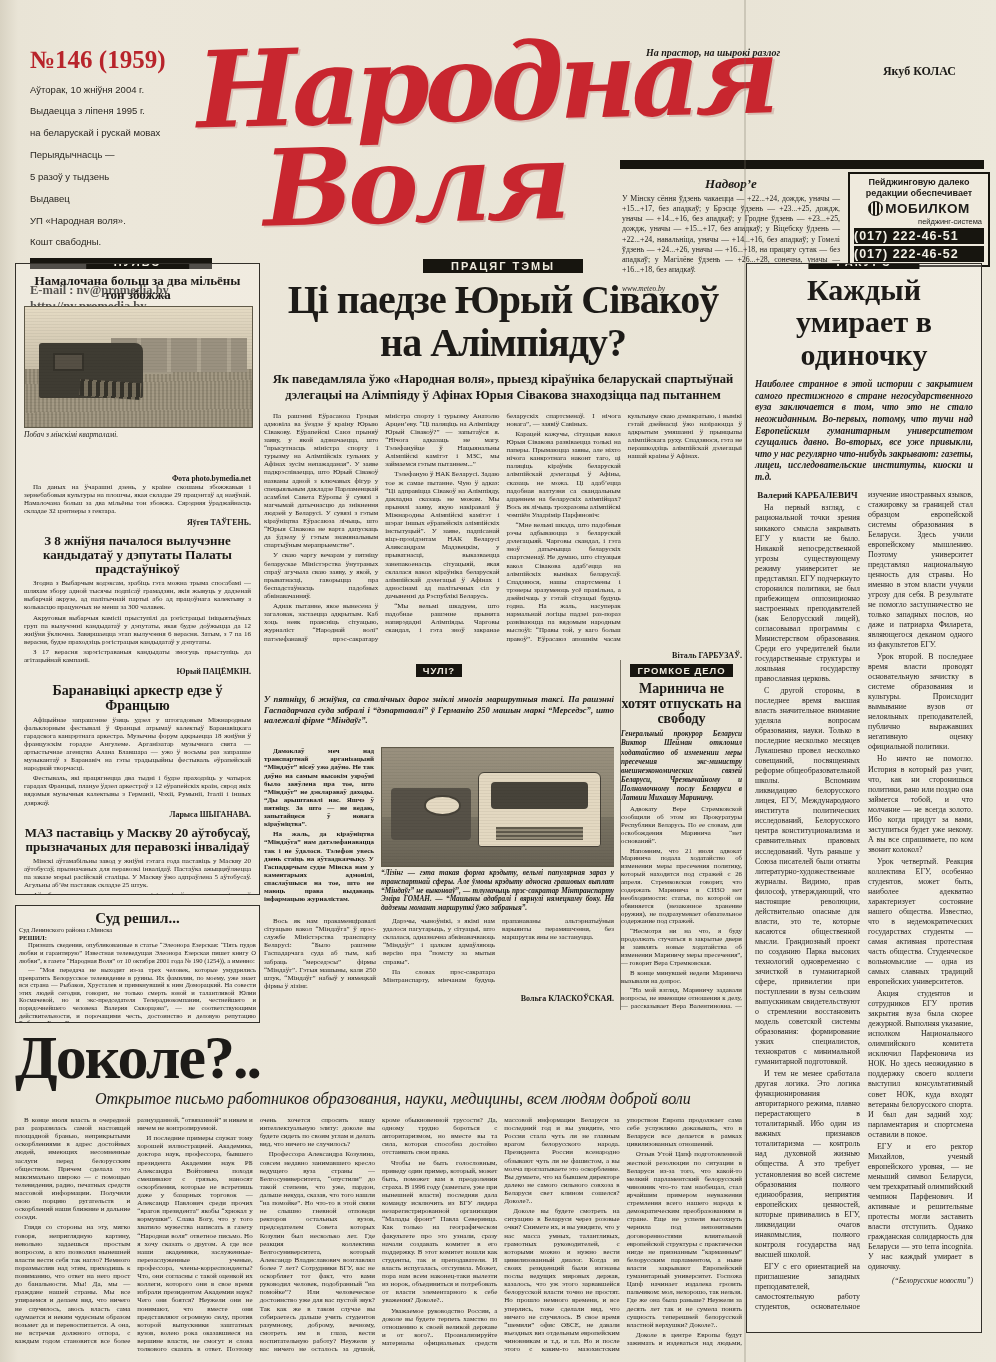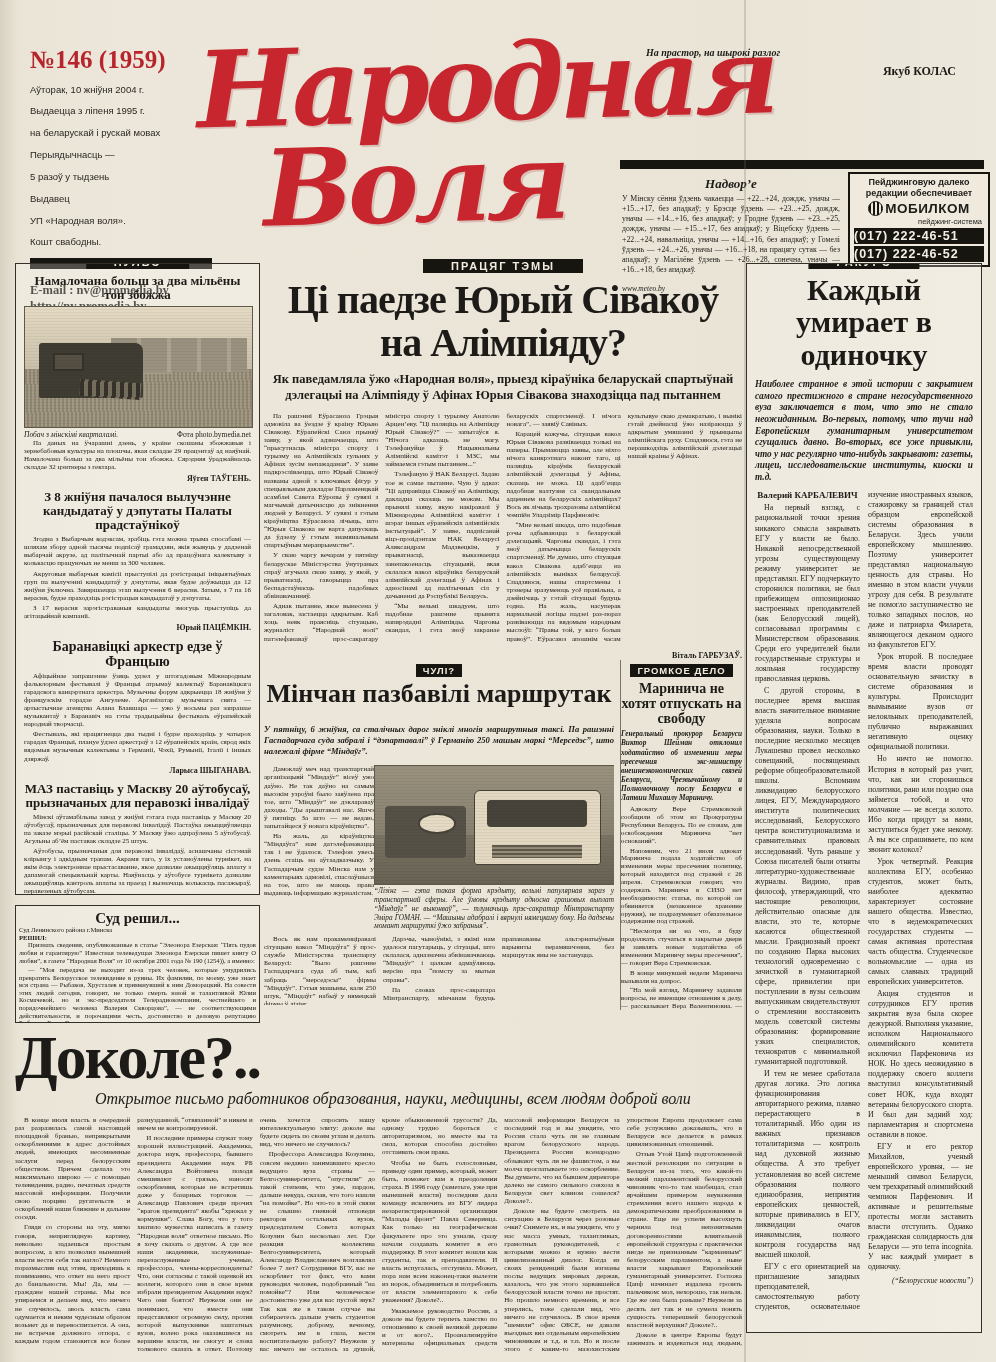--- a/index.html
+++ b/index.html
@@ -36,21 +36,21 @@
   .kicker-c{position:absolute;top:-9px;left:50%;transform:translateX(-50%);}
   
   .h-c{font-weight:bold;text-align:center;line-height:1.08;}
   .body{font-size:7px;line-height:1.16;text-align:justify;}
   .body p,.plist p{margin:0 0 2px;text-indent:9px;}
   .sign{font-weight:bold;font-size:8px;text-align:right;margin-top:3px;}
   .lead{font-style:italic;font-weight:bold;text-align:justify;line-height:1.25;}
   .endnote{font-style:italic;text-align:right;font-size:7.5px;margin-top:4px;}
   .capline{display:flex;justify-content:space-between;font-size:7.5px;margin-top:2px;}
   .cap-i{font-style:italic;}
-  .cap-b{font-weight:normal;}
+  .cap-b{font-weight:bold;margin-top:44px;}
   
   .photo{position:relative;overflow:hidden;border:1px solid #55503f;filter:sepia(.25) contrast(.92) brightness(1.02);}
   .ph-sky{position:absolute;left:0;top:0;right:0;height:52%;background:linear-gradient(#d8d4c6,#bdb8a9);}
   .ph-field{position:absolute;left:0;bottom:0;right:0;height:48%;
     background:repeating-linear-gradient(88deg,#98917f 0 2px,#847d6c 2px 4px),#8d8675;}
   .ph-blocks{position:absolute;right:2%;top:26%;width:60%;height:28%;
     background:repeating-linear-gradient(90deg,#8e897c 0 26px,#a19c8e 26px 30px);box-shadow:-70px 6px 0 -4px #999485;}
   .ph-combine{position:absolute;left:6%;top:30%;width:46%;height:46%;background:#35322a;border-radius:3px 8px 2px 2px;}
   .ph-cab{position:absolute;left:14%;top:18%;width:26%;height:26%;background:#4a463c;border:2px solid #2b2820;}
   .ph-reel{position:absolute;left:40%;bottom:2%;width:58%;height:30%;
@@ -210,23 +210,22 @@
         <p>Тэлефаную ў НАК Беларусі. Задаю тое ж самае пытанне. Чую ў адказ: “Ці адправіцца Сівакоў на Алімпіяду, дакладна сказаць не можам. Мы прынялі заяву, якую накіравалі ў Міжнародны Алімпійскі камітэт і шэраг іншых еўрапейскіх алімпійскіх інстытуцый”. У заяве, падпісанай віцэ-прэзідэнтам НАК Беларусі Аляксандрам Мадзвецкім, у прыватнасці, выказваецца занепакоенасць сітуацыяй, якая склалася вакол кіраўніка беларускай алімпійскай дэлегацыі ў Афінах і адносінамі ад палітычных сіл у дачыненні да Рэспублікі Беларусь.</p>
         <p>“Мы вельмі шкадуем, што падобнае рашэнне прынята напярэдадні Алімпіяды. Чарговы скандал, і гэта зноў закранае беларускіх спартсменаў. І нічога новага”, — заявіў Савіных.</p>
         <p>Карацей кажучы, сітуацыя вакол Юрыя Сівакова развіваецца толькі на паперы. Прымаюцца заявы, але ніхто нічога канкрэтнага наконт таго, ці паляціць кіраўнік беларускай алімпійскай дэлегацыі ў Афіны, сказаць не можа. Ці адаб’ецца падобная валтузня са скандальным адценнем на беларускіх алімпійцах? Вось як лічыць трохразовы алімпійскі чэмпіён Уладзімір Парфяновіч:</p>
         <p>“Мне вельмі шкада, што падобныя рэчы адбываюцца з беларускай дэлегацыяй. Чарговы скандал, і гэта зноў датычыцца беларускіх спартсменаў. Не думаю, што сітуацыя вакол Сівакова адаб’ецца на алімпійскіх выніках беларусаў. Спадзяюся, нашы спартсмены і трэнеры зразумеюць усё правільна, а дзейнічаць у гэтай сітуацыі будуць годна. На жаль, насуперак нармальнай логіцы падзеі раз-пораз развіваюцца па вядомым народным выслоўі: “Правы той, у каго больш правоў”. Еўрасаюз апошнім часам культывуе сваю дэмакратыю, і вынікі гэтай дзейнасці ўжо назіраюцца ў адкрытым умяшанні ў прынцыпы алімпійскага руху. Спадзяюся, гэта не перашкодзіць алімпійскай дэлегацыі нашай краіны ў Афінах.</p>
       </div>
     <div class="sign" style="margin-top:1px;">Віталь ГАРБУЗАЎ.</div>
   </div>
 
   <div class="abs" style="left:264px;top:660px;width:350px;height:345px;overflow:hidden;">
     <div style="text-align:center;"><span class="kicker small">ЧУЛІ?</span></div>
-    <div class="h-c" style="font-size:26px;margin-top:2px;">Мінчан пазбавілі маршрутак</div>
     <div class="lead" style="font-size:8.6px;margin-top:16px;">У пятніцу, 6 жніўня, са сталічных дарог зніклі многія маршрутныя таксі. Па рашэнні Гаспадарчага суда забралі і “дэпартавалі” ў Германію 250 машын маркі “Мерседэс”, што належалі фірме “Міндаўг”.</div>
-    <div style="display:flex;margin-top:9px;">
+    <div style="display:flex;gap:7px;margin-top:21px;font-weight:bold;">
       <div class="body plist" style="width:110px;flex:none;">
           <p>Дамоклаў меч над транспартнай арганізацыяй “Міндаўг” вісеў ужо даўно. Не так даўно на самым высокім узроўні было заяўлена пра тое, што “Міндаўг” не дэклараваў даходы. “Ды арыштавалі нас. Яшчэ ў пятніцу. За што — не ведаю, запытайцеся ў новага кіраўніцтва”.</p>
           <p>На жаль, да кіраўніцтва “Міндаўга” нам датэлефанавацца так і не ўдалося. Тэлефон увесь дзень стаіць на аўтаадказчыку. У Гаспадарчым судзе Мінска нам у каментарыях адмовілі, спаслаўшыся на тое, што не маюць права выдаваць інфармацыю журналістам.</p>
         </div>
       <div style="flex:1;">
         <div class="photo" style="width:100%;height:118px;">
           <div class="ph-wall"></div>
             <div class="ph-road"></div>
           <div class="ph-van2"></div>
           <div class="ph-bus">

